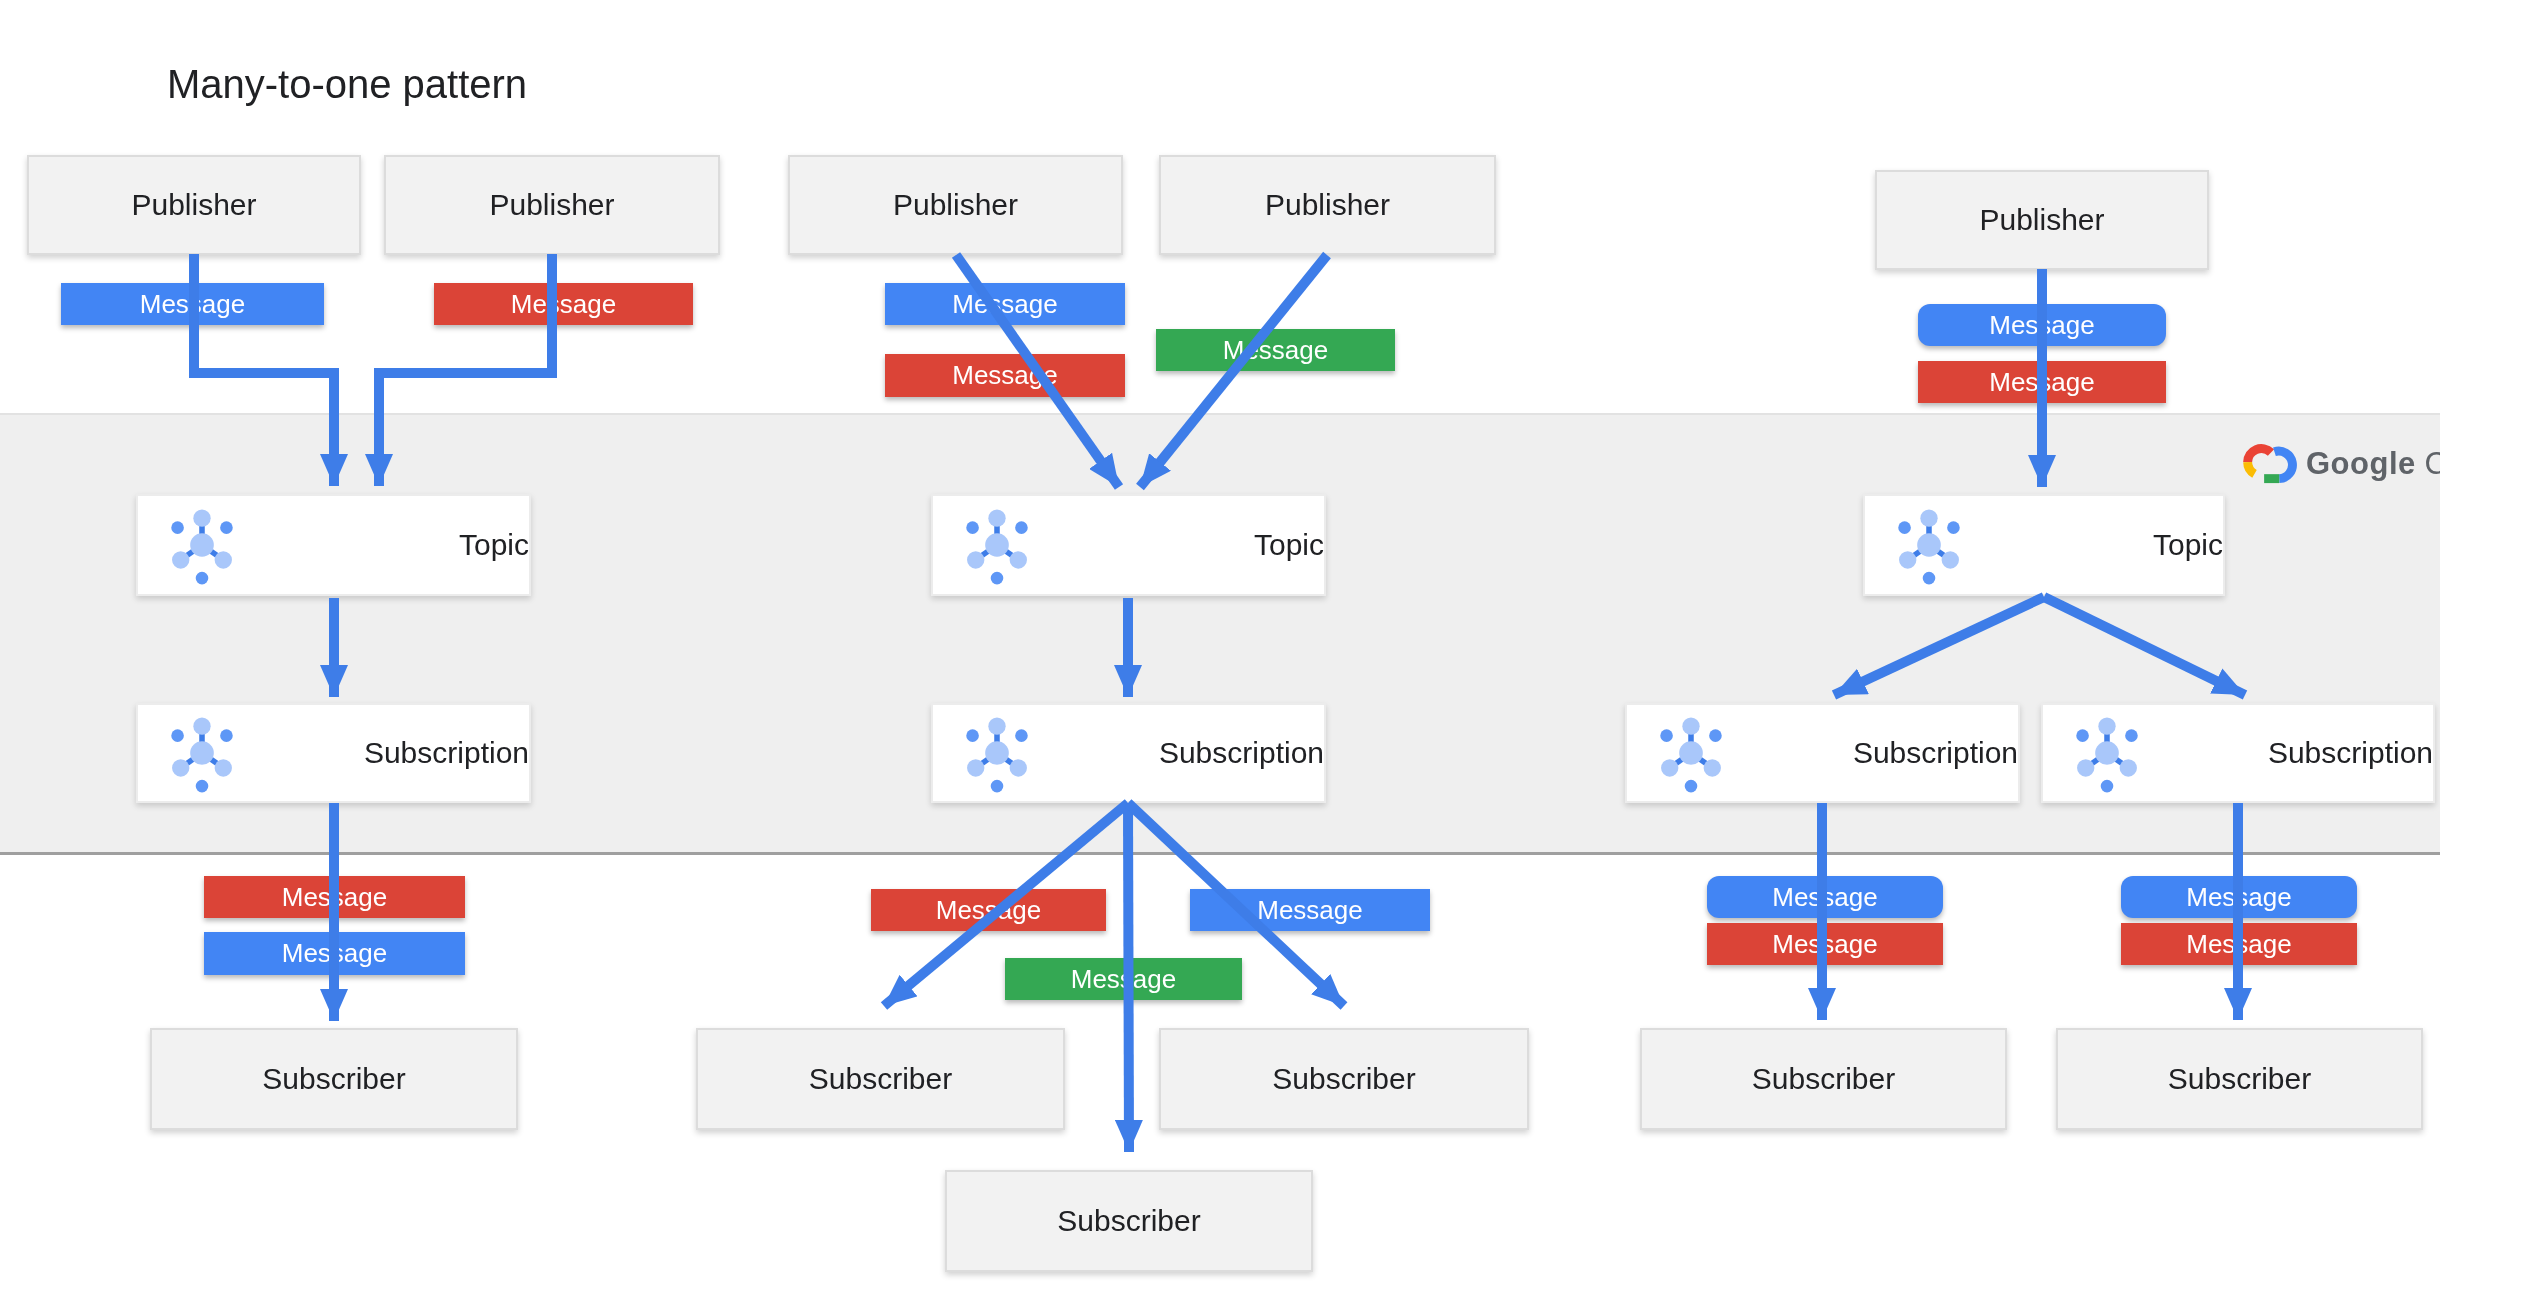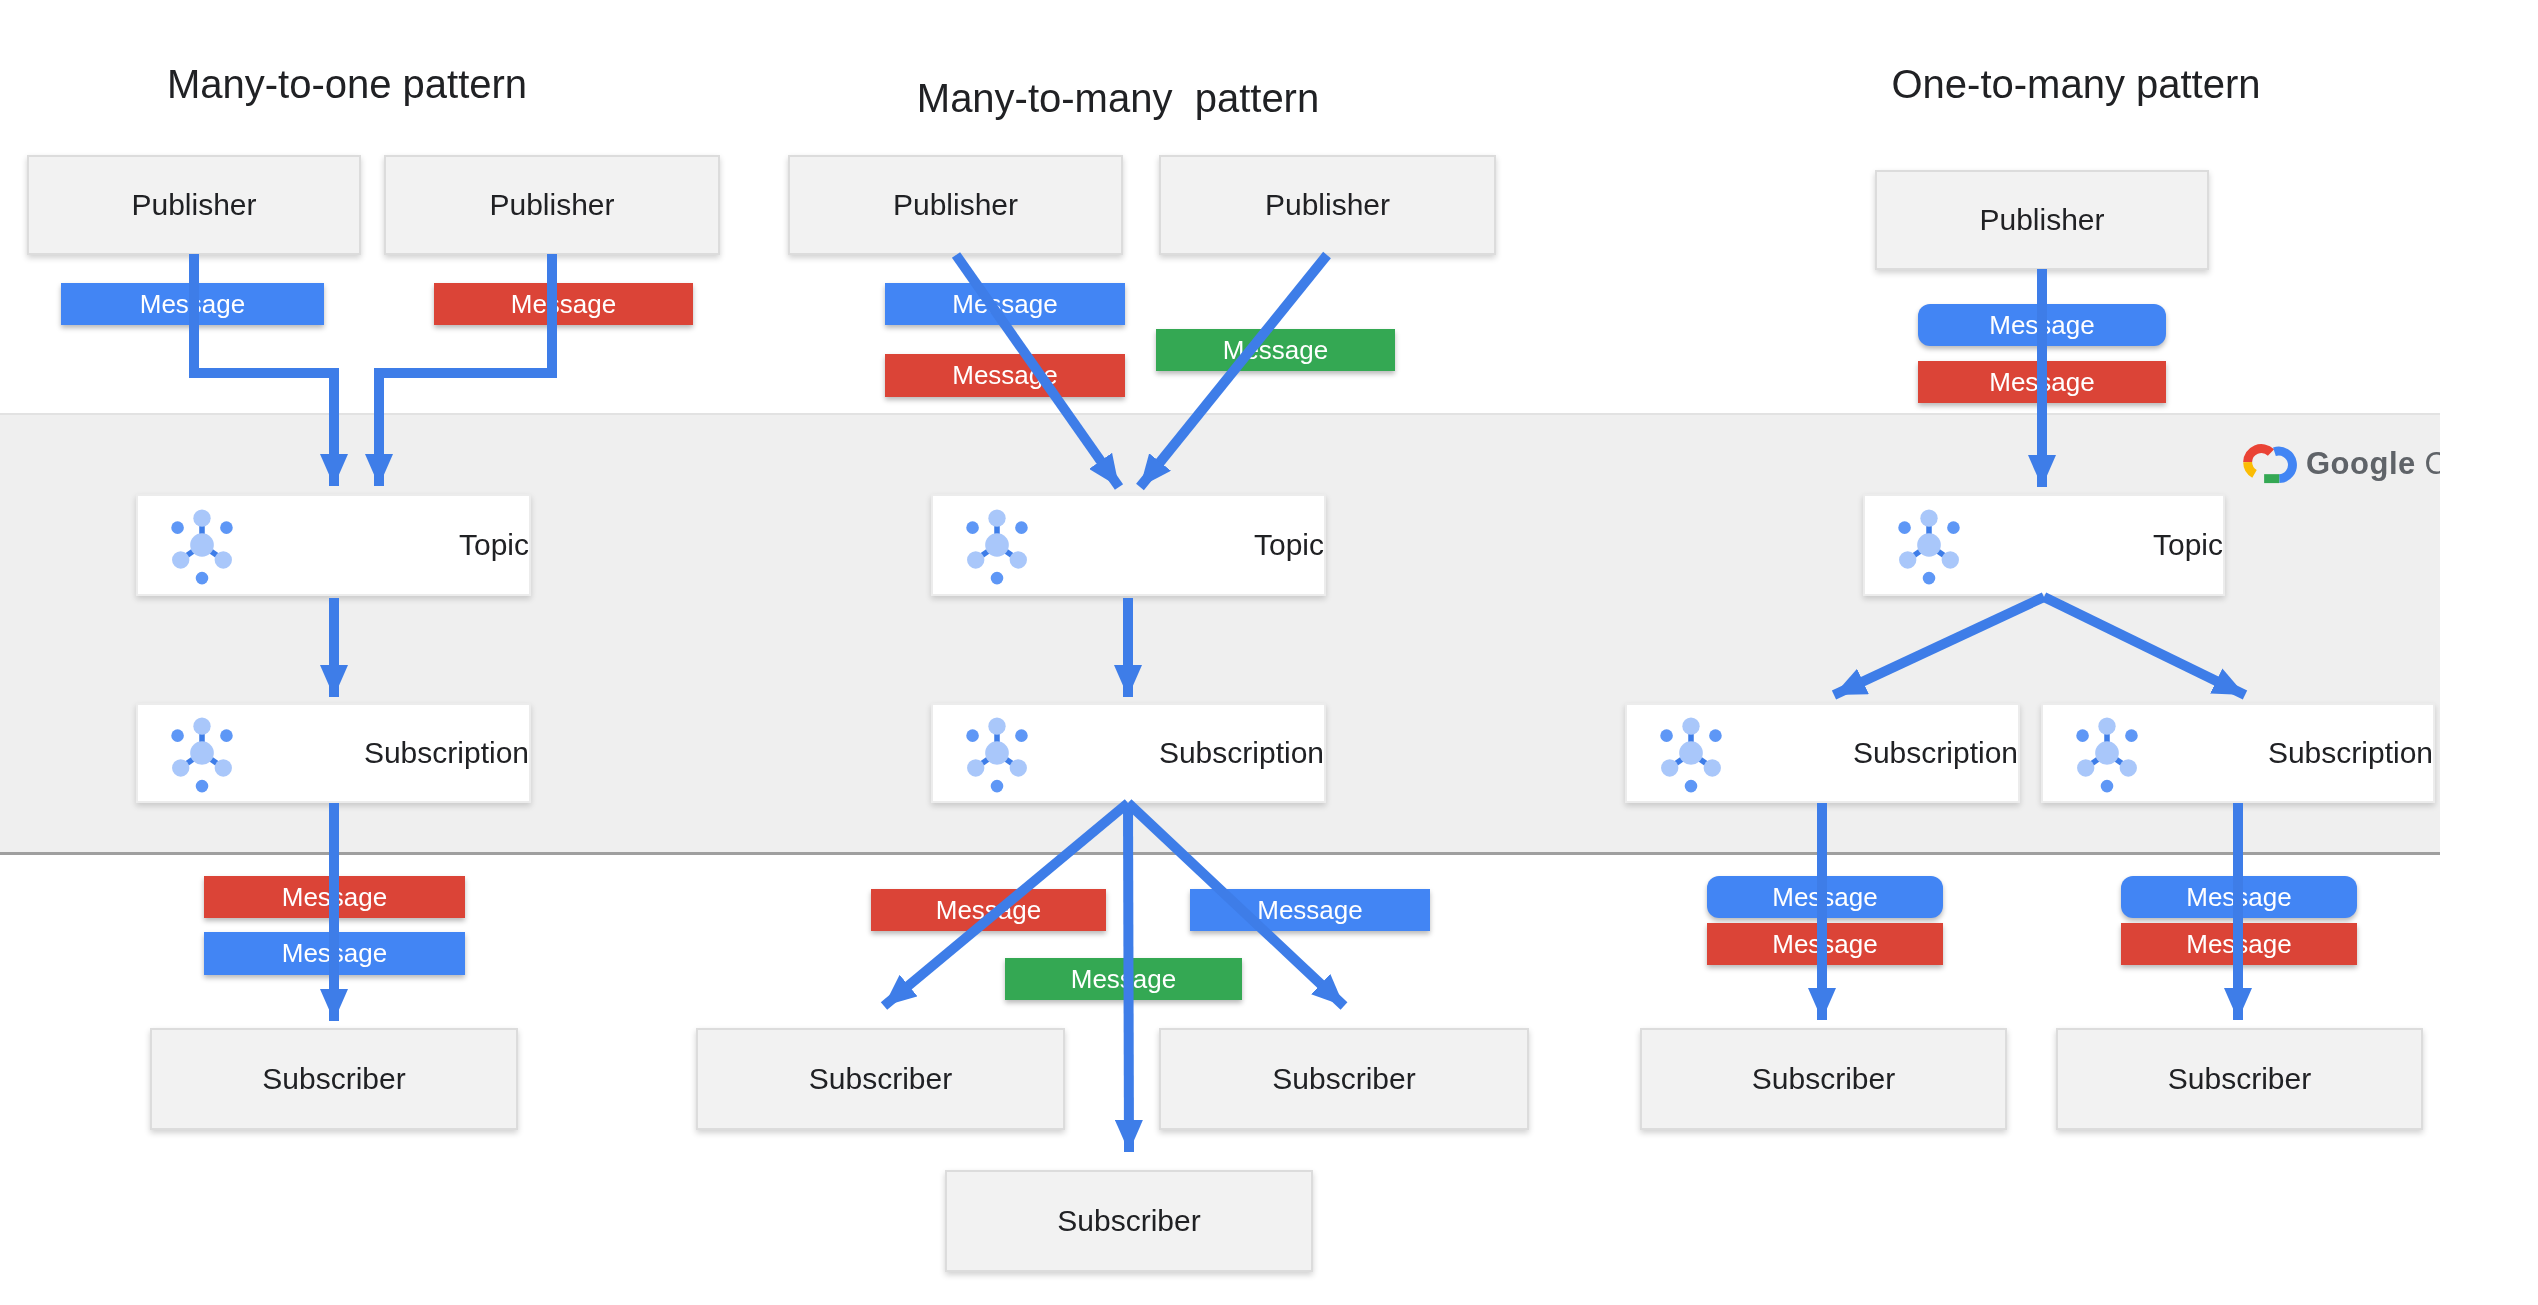--- a/index.html
+++ b/index.html
@@ -54,22 +54,20 @@
   .gc-c{font-weight:400;letter-spacing:0.5px;}
 </style>
 </head>
 <body>
 
 <div class="canvas">
 
   <div class="band"></div>
 
   <div class="ptitle" style="left:347px;top:62px">Many-to-one pattern</div>
-  <div class="ptitle" style="left:1118px;top:76px">Many-to-many  pattern</div>
-  <div class="ptitle" style="left:2076px;top:62px">One-to-many pattern</div>
 
   <div class="node" style="left:27px;top:155px;width:334px;height:100px">
     <span class="nlabel">Publisher</span>
   </div>
   <div class="node" style="left:384px;top:155px;width:336px;height:100px">
     <span class="nlabel">Publisher</span>
   </div>
 
   <div class="chip c-blue" style="left:61px;top:283px;width:263px;height:42px">Message</div>
   <div class="chip c-red" style="left:434px;top:283px;width:259px;height:42px">Message</div>

